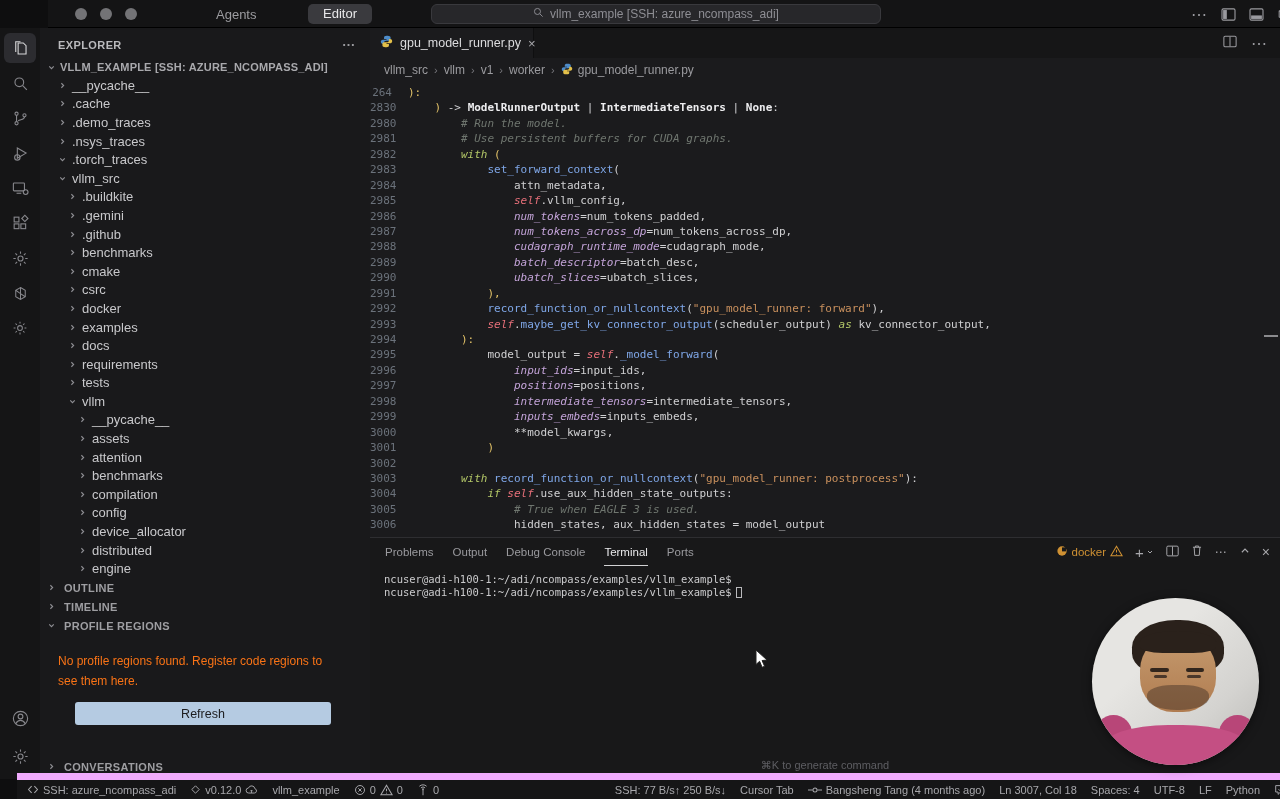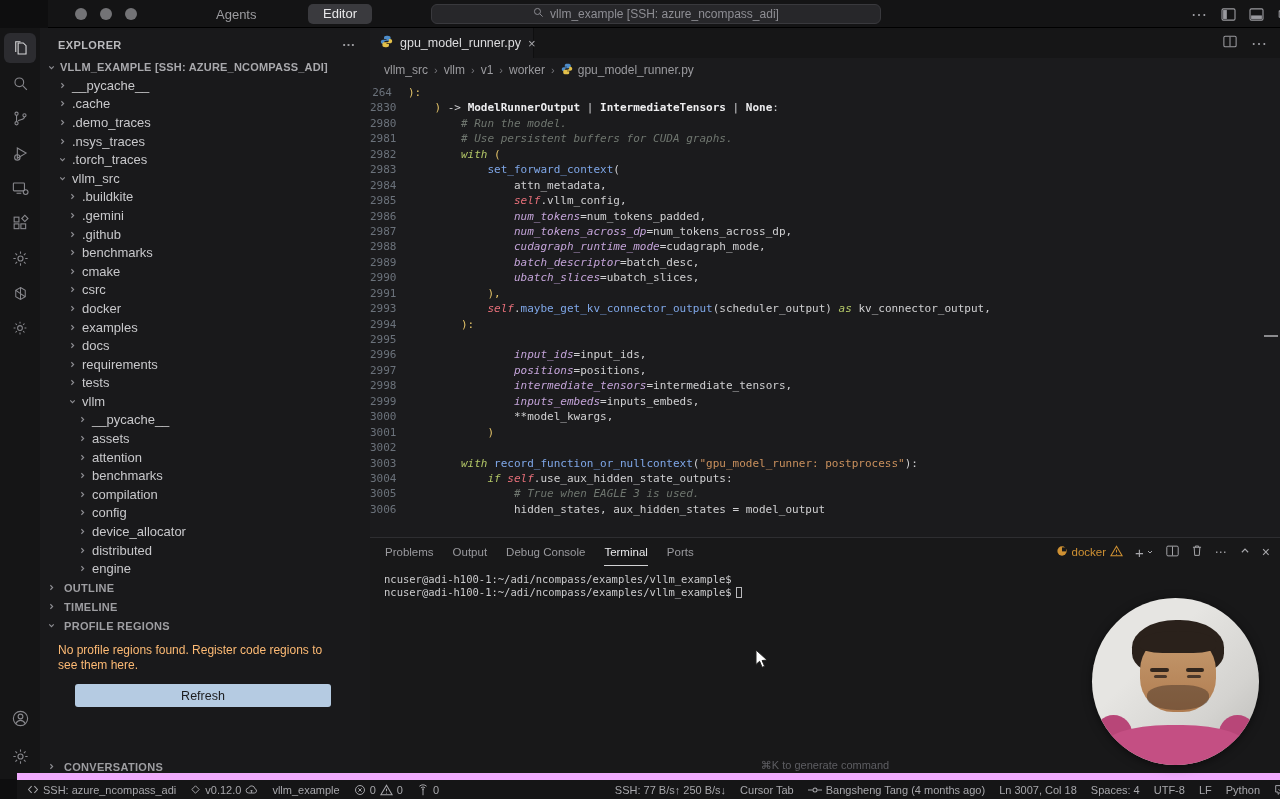--- a/index.html
+++ b/index.html
@@ -31,21 +31,21 @@
     letter-spacing:.4px;color:#bababd;}
   #explorer-header .dots{margin-left:auto;color:#9a9a9e;font-size:13px;letter-spacing:1px;}
   #root-row{display:flex;align-items:center;gap:3px;padding:3px 4px 3px 5px;font-size:11px;font-weight:bold;
     color:#a9a9ad;letter-spacing:.2px;}
   .chev{width:12px;height:12px;flex:none;display:inline-flex;align-items:center;justify-content:center;color:#8f8f94;}
   .chev svg{transition:none;}
   .chev.open svg{transform:rotate(90deg);}
   .tree-row{display:flex;align-items:center;gap:4px;height:18.6px;font-size:13px;color:#c8c8cb;white-space:nowrap;}
   .sec-row{display:flex;align-items:center;gap:7px;height:19px;font-size:11px;font-weight:bold;color:#9e9ea2;
     padding-left:5px;letter-spacing:.3px;}
-  #profile-msg{margin:8px 18px 0 18px;font-size:12px;line-height:15px;color:#fdba74;width:278px;}
+  #profile-msg{margin:16px 18px 0 18px;font-size:12px;line-height:20px;color:#f97316;width:278px;}
   #refresh-btn{display:block;margin:11px auto 0 35px;width:256px;height:23px;background:#b5cbe2;border:none;
     border-radius:3px;font-size:12.5px;color:#1d1d1f;font-family:"Liberation Sans",sans-serif;}
   #conversations-row{position:absolute;left:0;bottom:3px;width:100%;}
 
   
   #editor{position:absolute;left:370px;top:28px;width:910px;height:509px;background:#1b1b1d;}
   #tabbar{position:relative;height:30px;background:#161617;display:flex;}
   #tab-active{width:164px;background:#1b1b1d;display:flex;align-items:center;gap:7px;padding:0 10px;
     font-size:12.5px;color:#dcdcde;border-right:1px solid #0f0f10;}
   #tab-active .close{margin-left:auto;color:#a8a8ac;font-size:13px;}
@@ -592,29 +592,34 @@
       </div>
       <div class="code-line">
         <span class="ln">2990</span>
         <span class="lc"><span class="tk-t">                </span><span class="tk-a">ubatch_slices</span><span class="tk-o">=</span><span class="tk-t">ubatch_slices,</span></span>
       </div>
       <div class="code-line">
         <span class="ln">2991</span>
         <span class="lc"><span class="tk-t">            </span><span class="tk-y">),</span></span>
       </div>
       <div class="code-line">
+        <span class="ln">2992</span>
+        <span class="lc"><span class="tk-t">            </span><span class="tk-f">record_function_or_nullcontext</span><span class="tk-o">(</span><span class="tk-s">"gpu_model_runner: forward"</span><span class="tk-o">),</span></span>
+      </div>
+      <div class="code-line">
         <span class="ln">2993</span>
         <span class="lc"><span class="tk-t">            </span><span class="tk-se">self</span><span class="tk-o">.</span><span class="tk-f">maybe_get_kv_connector_output</span><span class="tk-o">(</span><span class="tk-t">scheduler_output</span><span class="tk-o">) </span><span class="tk-k">as</span><span class="tk-t"> kv_connector_output,</span></span>
       </div>
       <div class="code-line">
         <span class="ln">2994</span>
         <span class="lc"><span class="tk-t">        </span><span class="tk-y">):</span></span>
       </div>
       <div class="code-line">
         <span class="ln">2995</span>
+        <span class="lc"><span class="tk-t">            model_output = </span><span class="tk-se">self</span><span class="tk-o">.</span><span class="tk-f">_model_forward</span><span class="tk-o">(</span></span>
       </div>
       <div class="code-line">
         <span class="ln">2996</span>
         <span class="lc"><span class="tk-t">                </span><span class="tk-a">input_ids</span><span class="tk-o">=</span><span class="tk-t">input_ids,</span></span>
       </div>
       <div class="code-line">
         <span class="ln">2997</span>
         <span class="lc"><span class="tk-t">                </span><span class="tk-a">positions</span><span class="tk-o">=</span><span class="tk-t">positions,</span></span>
       </div>
       <div class="code-line">

